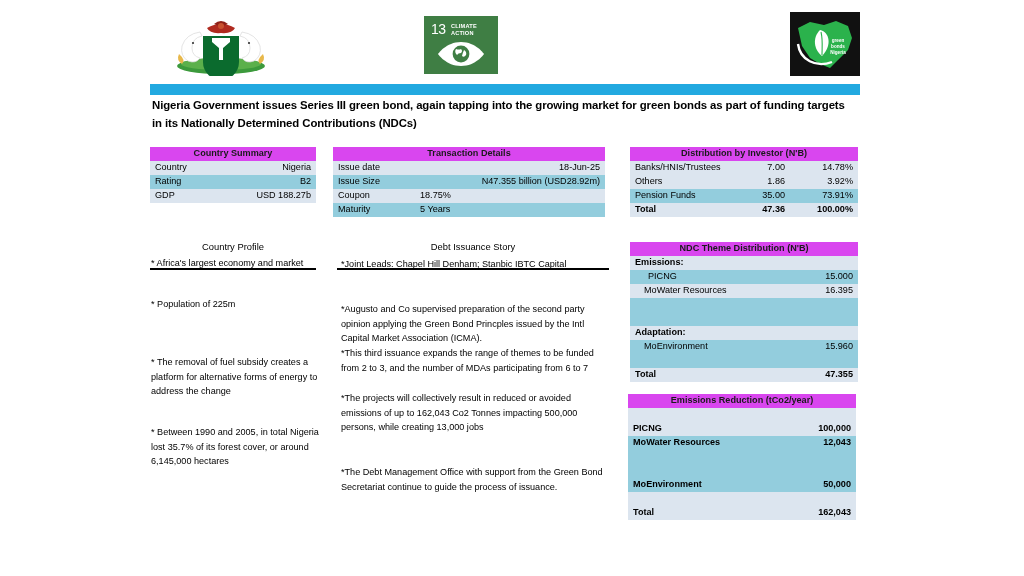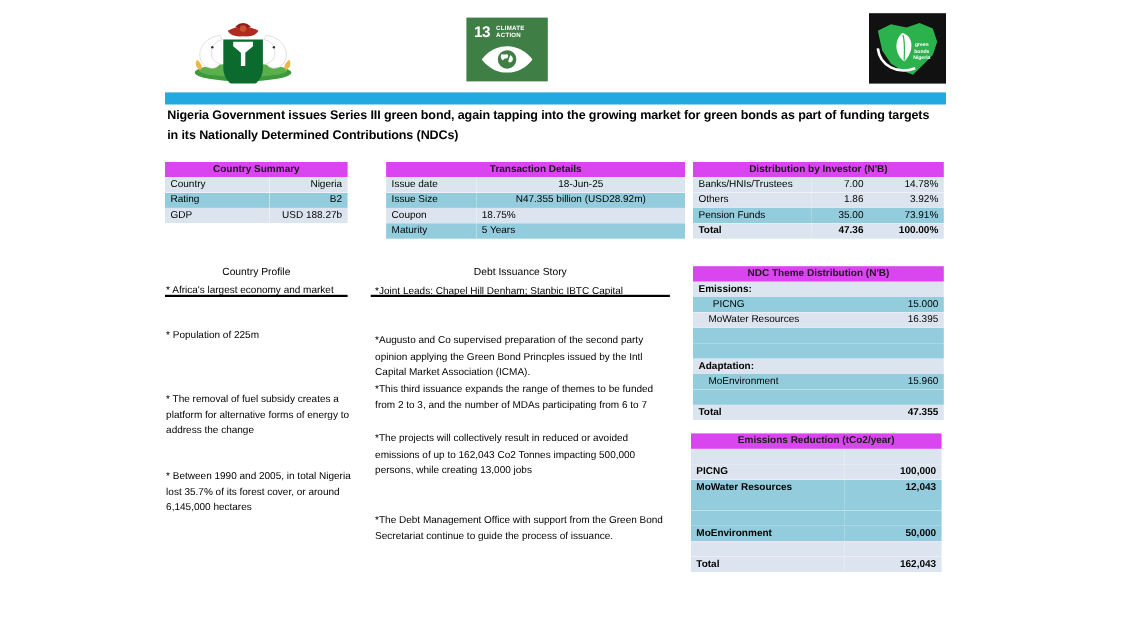--- a/index.html
+++ b/index.html
@@ -18,21 +18,21 @@
 
   
   #logos { position: absolute; left: 0; top: 0; width: 1024px; height: 82px; }
 
   .logo-coat { position: absolute; left: 162px; top: 14px; width: 118px; height: 62px; }
   .logo-sdg  { position: absolute; left: 424px; top: 16px; width: 74px; height: 58px;
                background: #3F7E44; }
   .logo-gbn  { position: absolute; left: 790px; top: 12px; width: 70px; height: 64px;
                background: #111111; }
 
-  .sdg-num   { position: absolute; left: 7px;  top: 6px; font-size: 14px; font-weight: bold;
+  .sdg-num   { position: absolute; left: 7px;  top: 6px; font-size: 14px; font-weight: normal;
                color: #ffffff; letter-spacing: -0.5px; line-height: 1; }
   .sdg-txt   { position: absolute; left: 27px; top: 7px; font-size: 5.6px; font-weight: bold;
                color: #ffffff; line-height: 1.25; letter-spacing: 0.2px; }
   .sdg-icon  { position: absolute; left: 12px; top: 24px; width: 50px; height: 28px; }
 
   .gbn-txt   { position: absolute; left: 33px; top: 26px; width: 30px;
                font-size: 4.6px; color: #ffffff; line-height: 1.3; text-align: center;
                font-weight: bold; }
 
   
@@ -45,28 +45,28 @@
   
   .tbl { position: absolute; border-collapse: collapse; table-layout: fixed; }
   .tbl td, .tbl th { padding: 0 5px; font-size: 9.1px; line-height: 1; height: 14px;
                      vertical-align: middle; border: 0; white-space: nowrap; overflow: hidden; }
   .tbl .hdr { background: #d946ef; color: #1a1a1a; font-weight: bold;
               text-align: center; font-size: 9.1px; height: 14px; }
   .r-light { background: #DCE5EF; }
   .r-blue  { background: #93CDDD; }
   .bold    { font-weight: bold; }
   .right   { text-align: right; }
-  .center  { text-align: center; }
+  .center  { text-align: right; }
   .ind1    { padding-left: 18px !important; }
   .ind2    { padding-left: 14px !important; }
   .sp      { height: 14px; }
 
   
   #tbl-country  { left: 150px; top: 147px; width: 166px; }
-  #tbl-trans    { left: 351px; top: 147px; width: 272px; }
+  #tbl-trans    { left: 333px; top: 147px; width: 272px; }
   #tbl-dist     { left: 630px; top: 147px; width: 228px; }
   #tbl-ndc      { left: 630px; top: 242px; width: 228px; }
   #tbl-emis     { left: 628px; top: 394px; width: 228px; }
 
   
   .col-head { position: absolute; font-size: 9.4px; text-align: center;
               border-bottom: 2px solid #000; padding-bottom: 16px; color: #000; }
   #head-profile { left: 150px; top: 241px; width: 166px; }
   #head-story   { left: 337px; top: 241px; width: 272px; }
 

